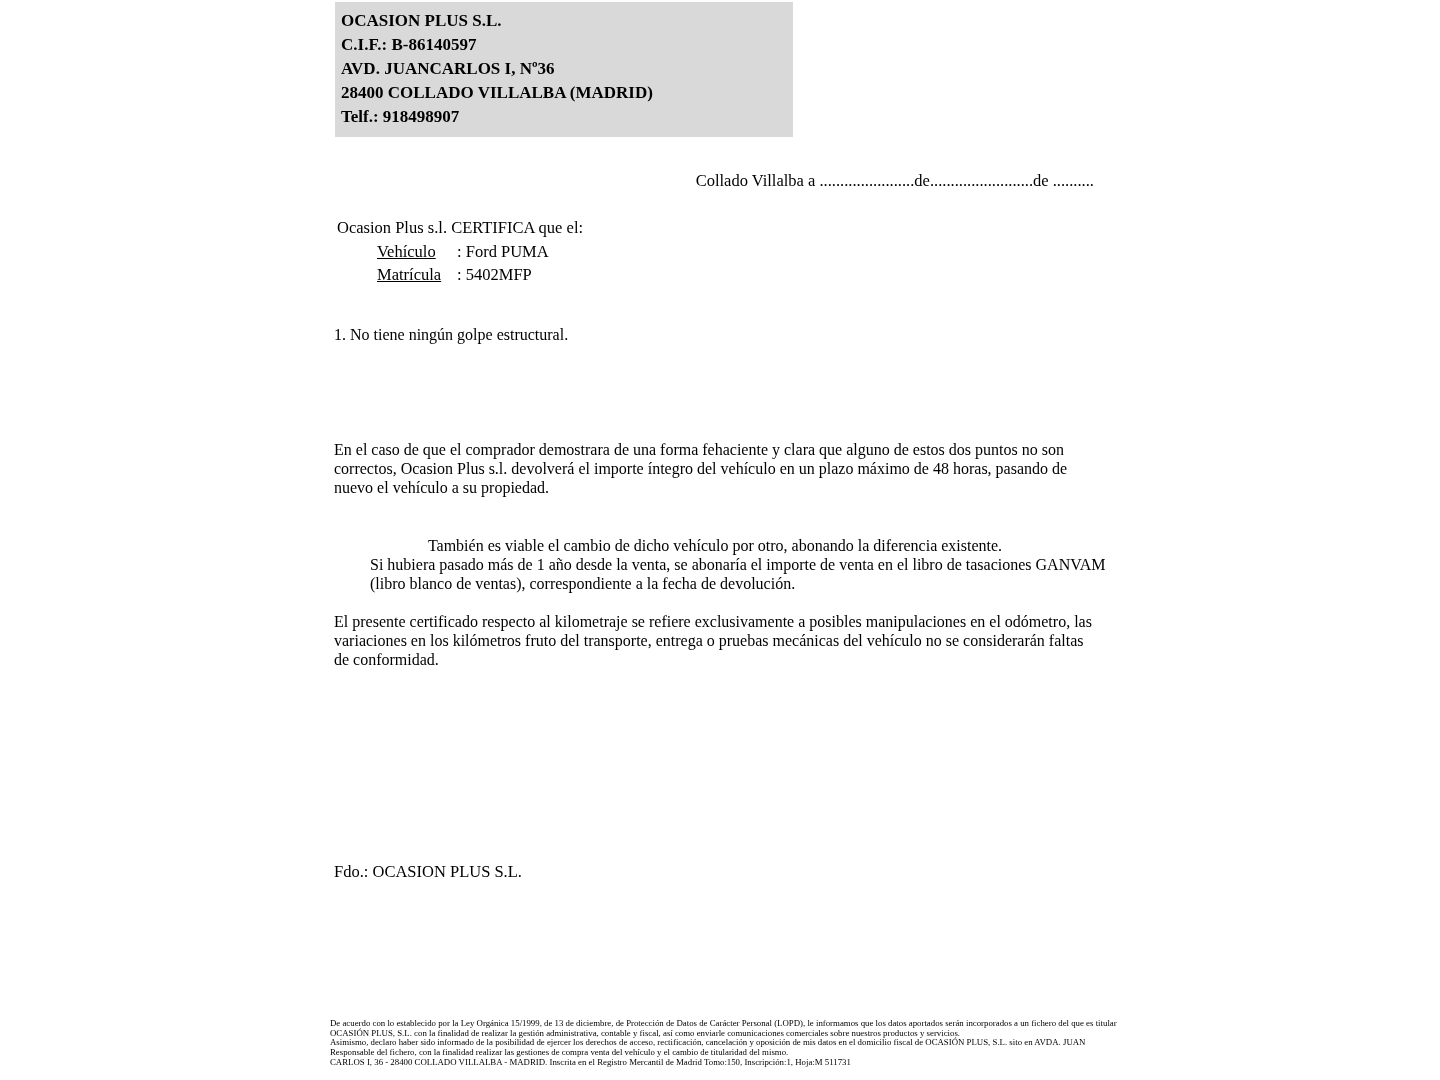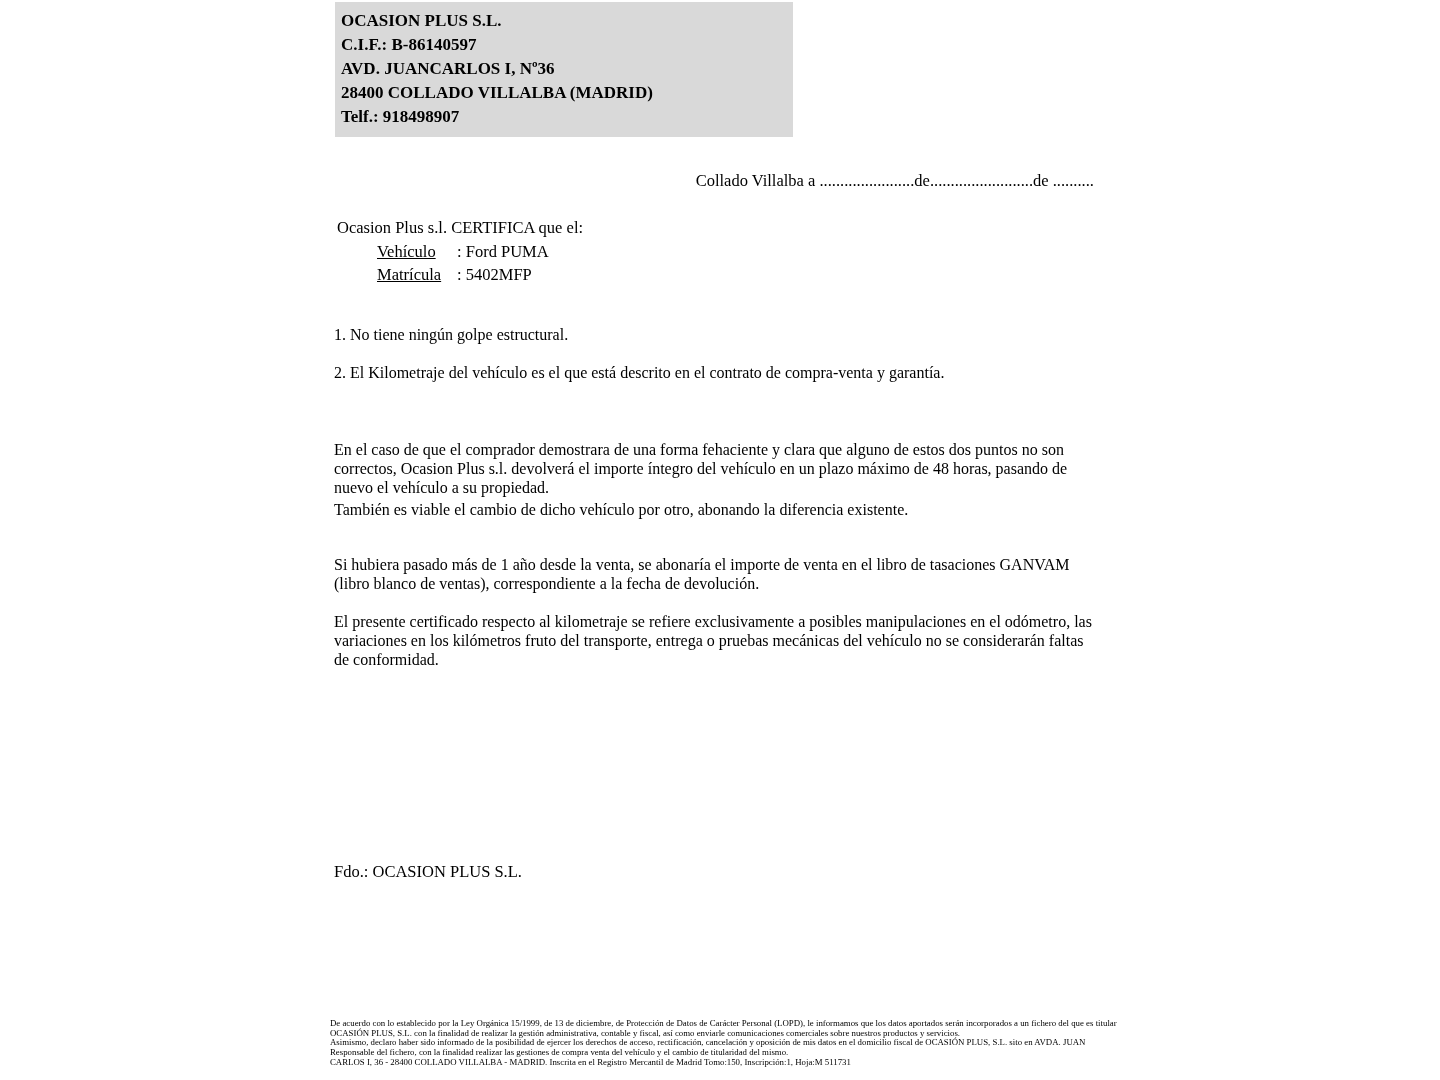--- a/index.html
+++ b/index.html
@@ -54,22 +54,22 @@
   .clause-1 { top:325px; }
   .clause-2 { top:363px; }
   .para {
     position:absolute;
     left:334px;
     width:762px;
     font-size:16px;
     line-height:19px;
   }
   .para-1 { top:440px; }
-  .para-2 { top:500px; }
-  .para-3 { top:555px; }
+  .para-2 { top:536px;text-align:center; }
+  .para-3 { top:555px;margin-left:36px; }
   .para-4 { top:612px; }
   .signature {
     position:absolute;
     left:334px;
     top:862px;
     font-size:16.5px;
   }
   .legal {
     position:absolute;
     left:330px;
@@ -101,21 +101,20 @@
       <span class="field-label"><u>Vehículo</u></span>
       <span>: Ford PUMA</span>
     </div>
     <div class="field-row">
       <span class="field-label"><u>Matrícula</u></span>
       <span>: 5402MFP</span>
     </div>
   </div>
 
   <div class="clause clause-1">1. No tiene ningún golpe estructural.</div>
-  <div class="clause clause-2">2. El Kilometraje del vehículo es el que está descrito en el contrato de compra-venta y garantía.</div>
 
   <div class="para para-1">En el caso de que el comprador demostrara de una forma fehaciente y clara que alguno de estos dos puntos no son correctos, Ocasion Plus s.l. devolverá el importe íntegro del vehículo en un plazo máximo de 48 horas, pasando de nuevo el vehículo a su propiedad.</div>
   <div class="para para-2">También es viable el cambio de dicho vehículo por otro, abonando la diferencia existente.</div>
   <div class="para para-3">Si hubiera pasado más de 1 año desde la venta, se abonaría el importe de venta en el libro de tasaciones GANVAM (libro blanco de ventas), correspondiente a la fecha de devolución.</div>
   <div class="para para-4">El presente certificado respecto al kilometraje se refiere exclusivamente a posibles manipulaciones en el odómetro, las variaciones en los kilómetros fruto del transporte, entrega o pruebas mecánicas del vehículo no se considerarán faltas de conformidad.</div>
 
   <div class="signature">Fdo.: OCASION PLUS S.L.</div>
 
   <div class="legal">
     <div>De acuerdo con lo establecido por la Ley Orgánica 15/1999, de 13 de diciembre, de Protección de Datos de Carácter Personal (LOPD), le informamos que los datos aportados serán incorporados a un fichero del que es titular</div>

